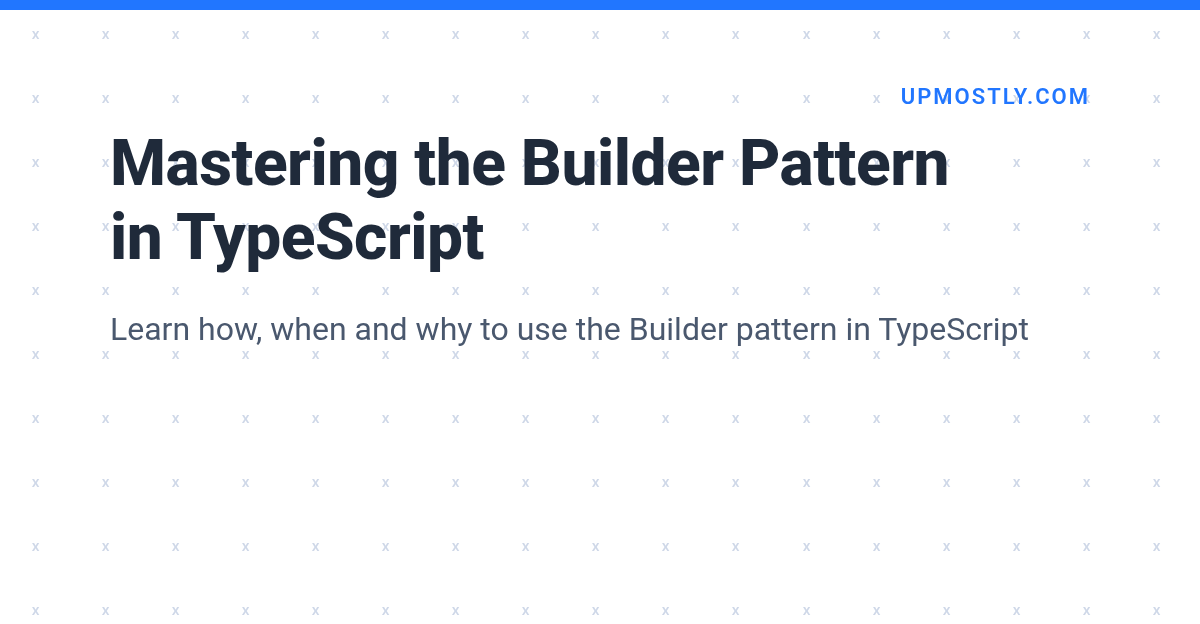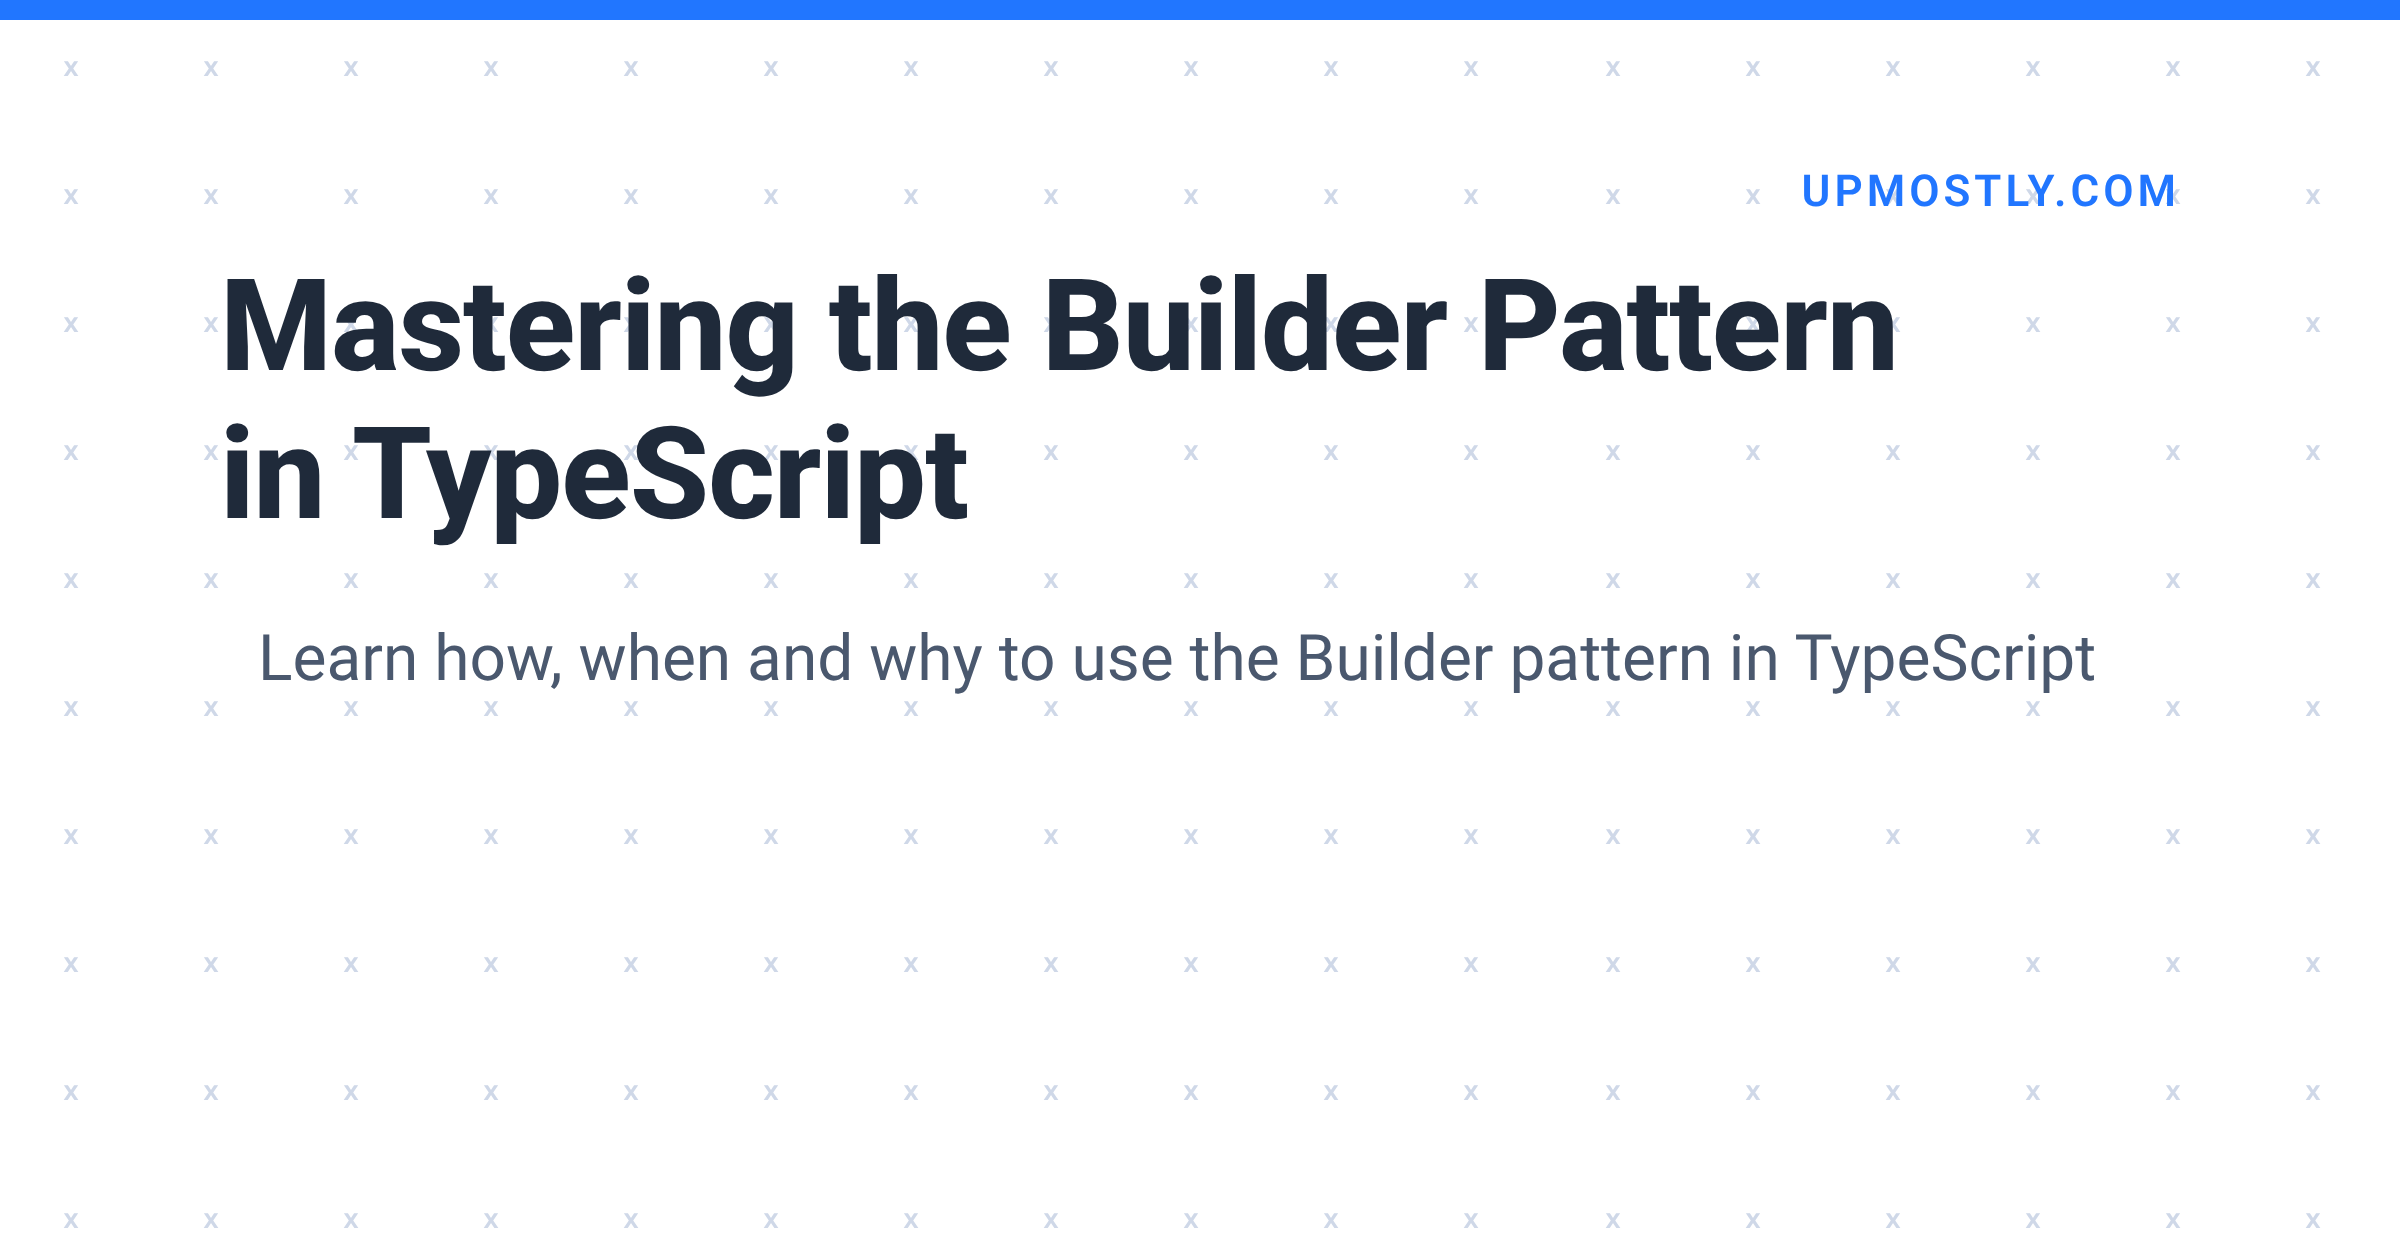--- a/index.html
+++ b/index.html
@@ -76,21 +76,20 @@
       margin-bottom: 32px;
       max-width: 900px;
     }
 
     .subtitle {
       color: #4a586e;
       font-size: 32px;
       font-weight: 400;
       line-height: 1.45;
       max-width: 920px;
-      margin-left: 19px;
     }
   </style>
 </head>
 <body>
 
 <div class="top-bar"></div>
 
 <div class="x-pattern">
     <div style="height:26px"></div>
     <div class="x-row">

